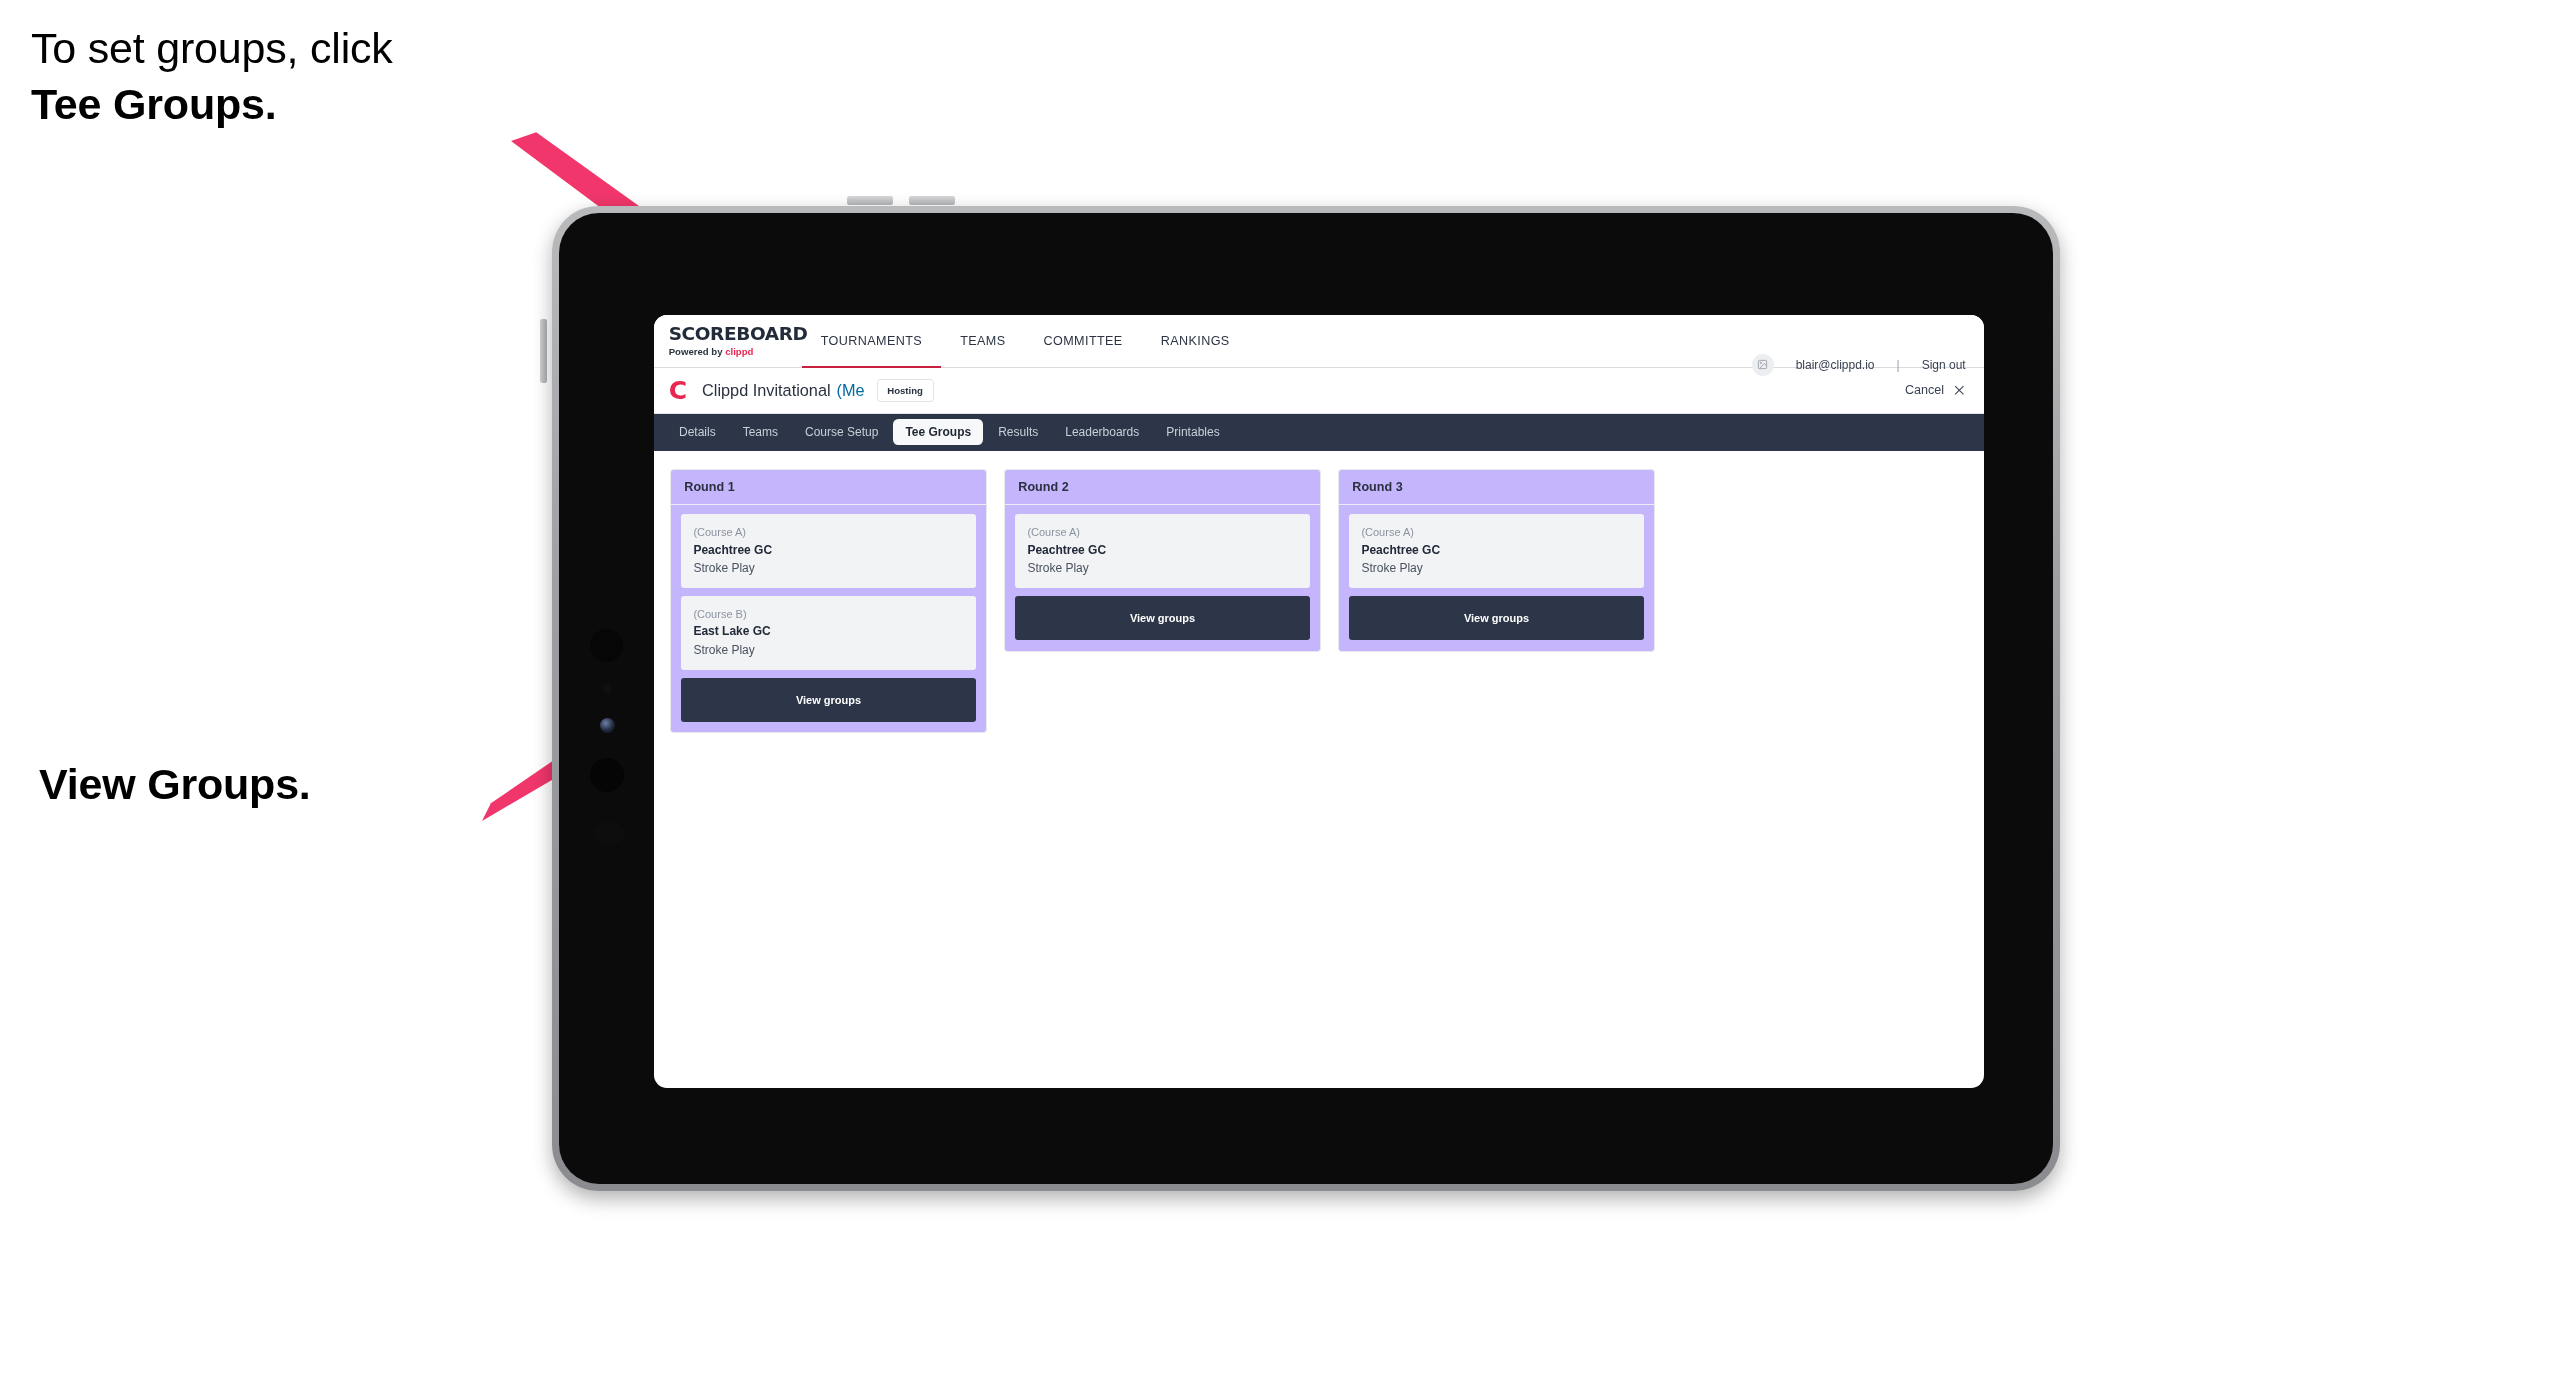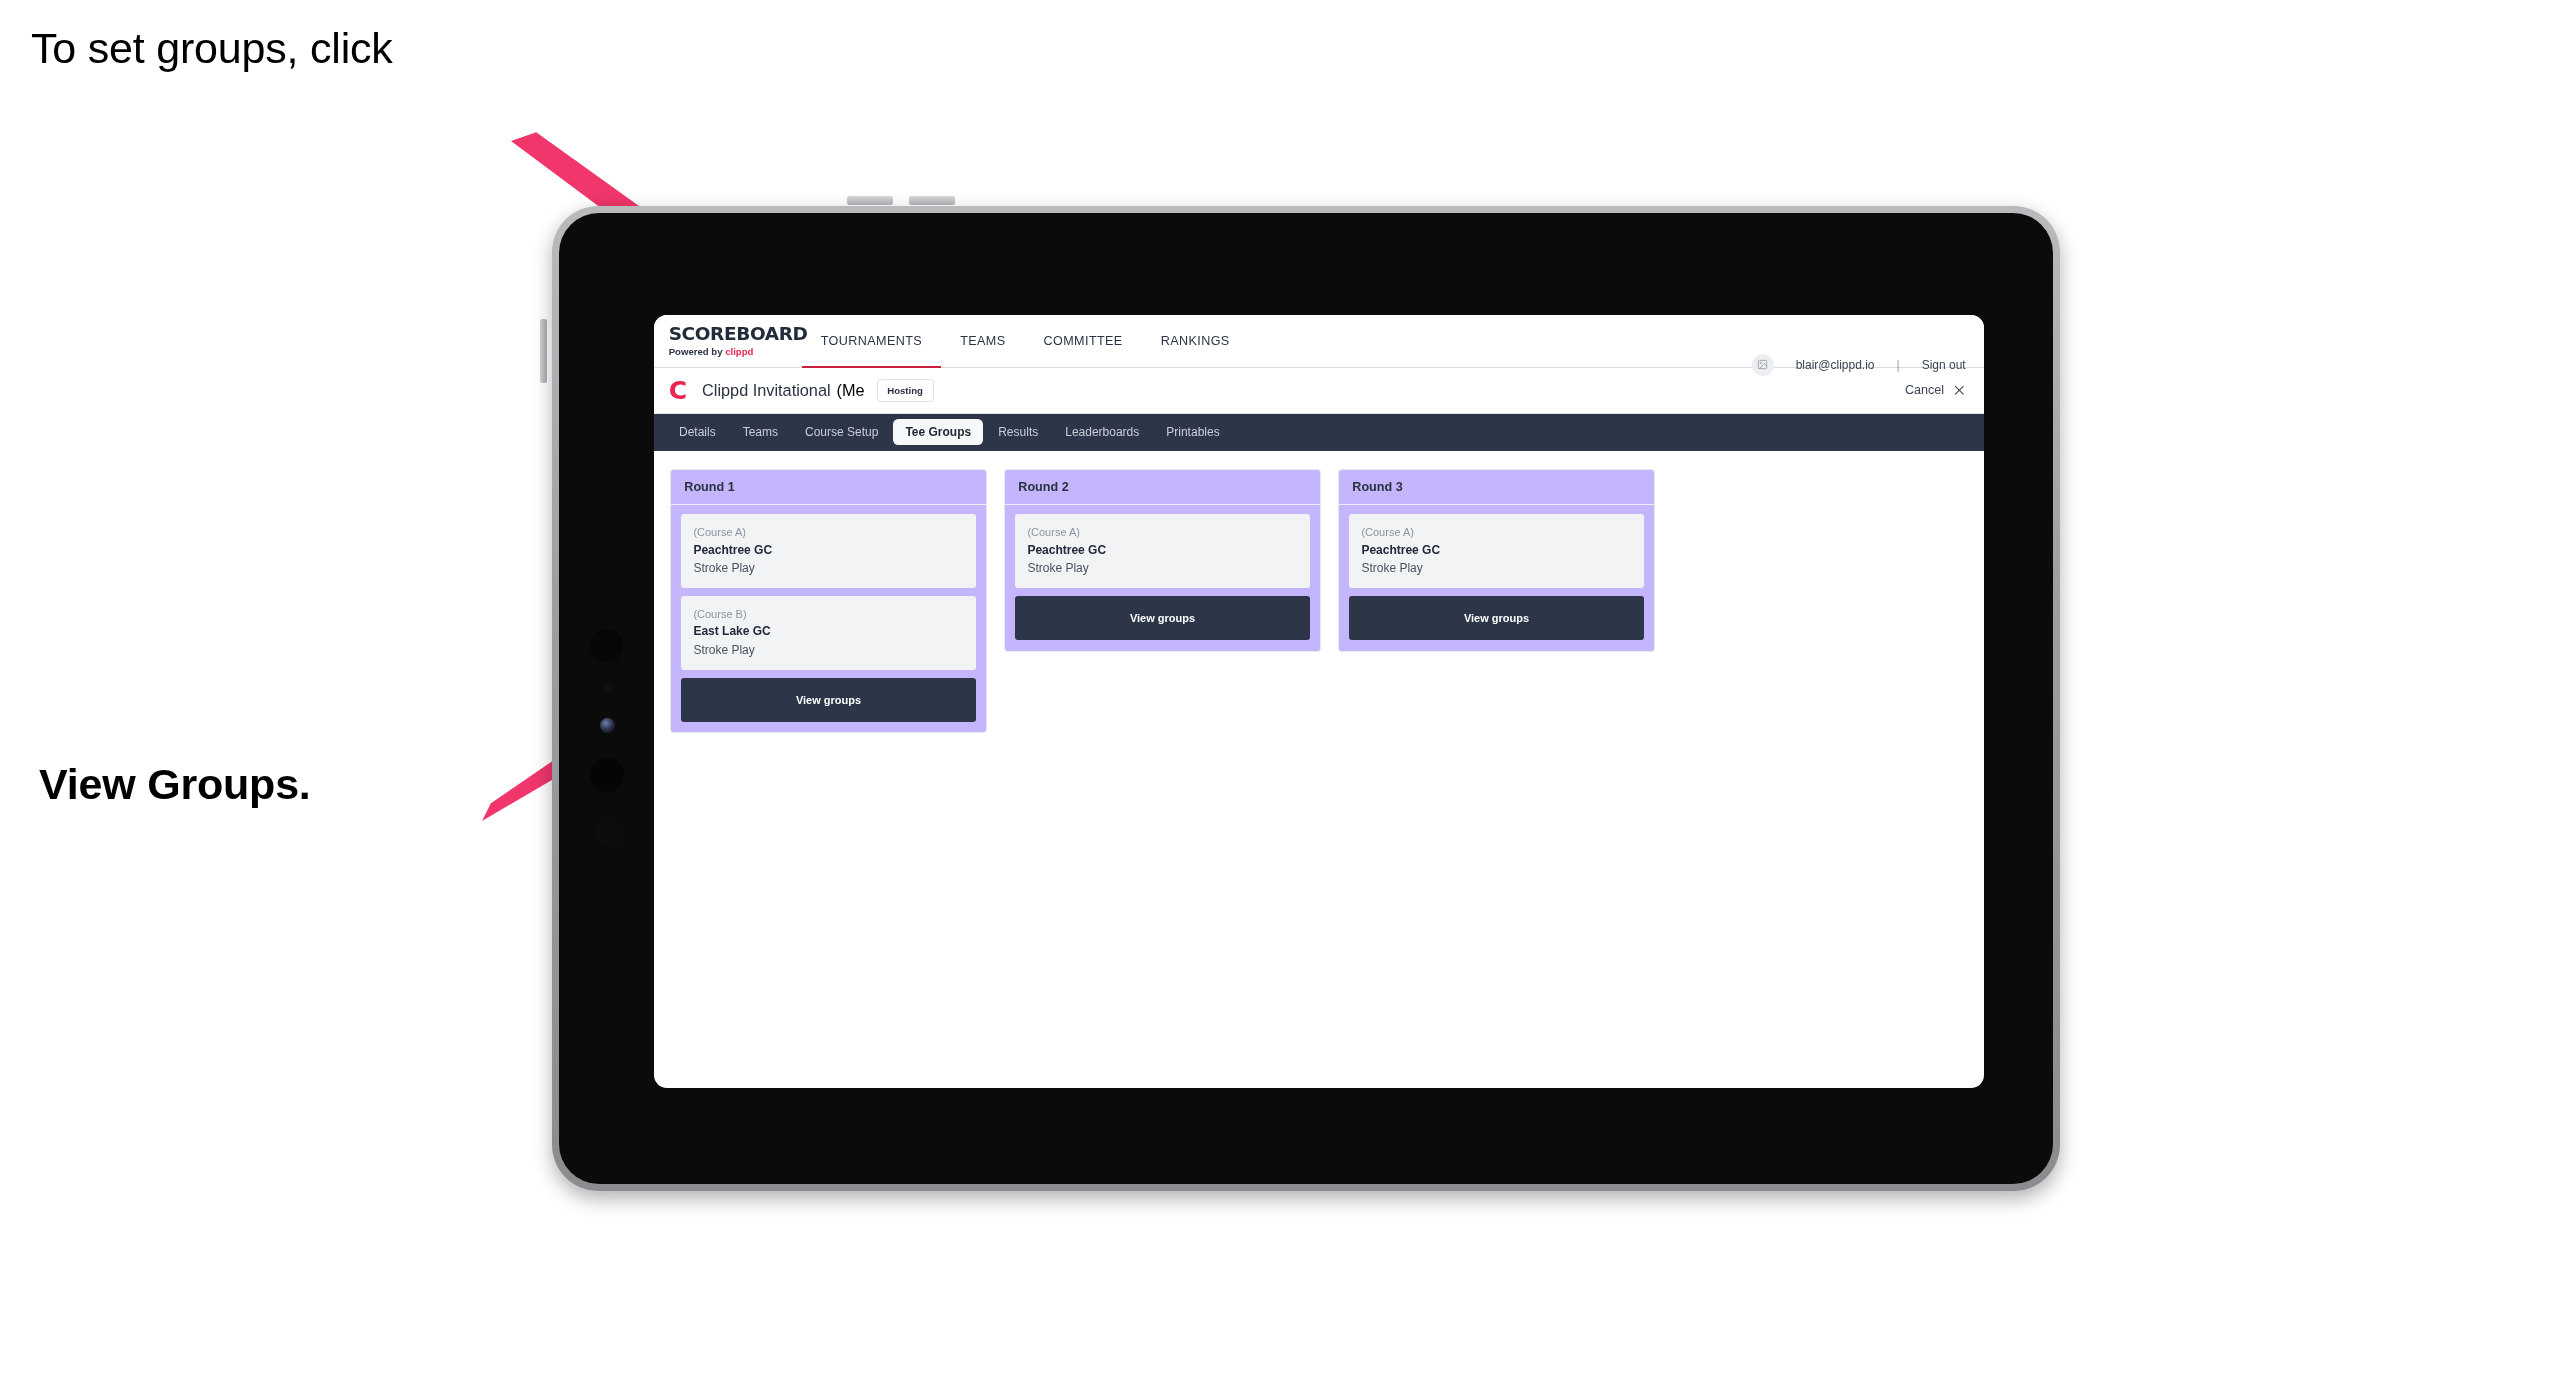--- a/index.html
+++ b/index.html
@@ -102,21 +102,21 @@
   #tourheader {
     height: 46px; display: flex; align-items: center;
     padding: 0 18px 0 15px; border-bottom: 0.7px solid #e2e4e8; background:#fff;
   }
   #tour-logo {
     font-family: "DejaVu Sans", sans-serif;
     font-size: 25px; font-weight: 700; color: #e8264f; line-height: 1;
     margin-right: 15px;
   }
   #tour-title { font-size: 16.3px; color: #2a3140; font-weight: 400; }
-  #tour-subtitle { font-size: 16.3px; color: #000000; font-weight: 400; margin-left: 6px; text-align: center; }
+  #tour-subtitle { font-size: 16.3px; color: #0369a1; font-weight: 400; margin-left: 6px; text-align: center; }
   #hosting-badge {
     margin-left: 12px; font-size: 9.6px; font-weight: 700; color: #2a3140;
     border: 0.7px solid #dfe2e7; border-radius: 3.7px; padding: 5.2px 9.6px; background:#fff;
   }
   #cancel-group { margin-left: auto; display: flex; align-items: center; gap: 9px; cursor: pointer; }
   #cancel-label { font-size: 12.6px; color: #3a4353; }
 
   
   #tabbar {
     height: 37px; background: #2d3648; display: flex; align-items: center;
@@ -156,20 +156,21 @@
     font-family: "Liberation Sans", sans-serif;
   }
 </style>
 </head>
 <body>
 
 <div id="stage">
 
   <div id="caption-top" class="caption">
     <span class="light">To set groups, click</span>
+    <span class="heavy">Tee Groups.</span>
   </div>
 
   <div id="caption-bottom" class="caption">
     <span class="heavy">View Groups.</span>
   </div>
 
   <svg id="arrow-top" class="arrow-svg" viewBox="0 0 530 360">
     <g fill="#F0366B">
       <polygon points="0,0 34,-12 424,268 392,292"></polygon>
       <polygon points="330,200 452,330 440,186 300,250"></polygon>

